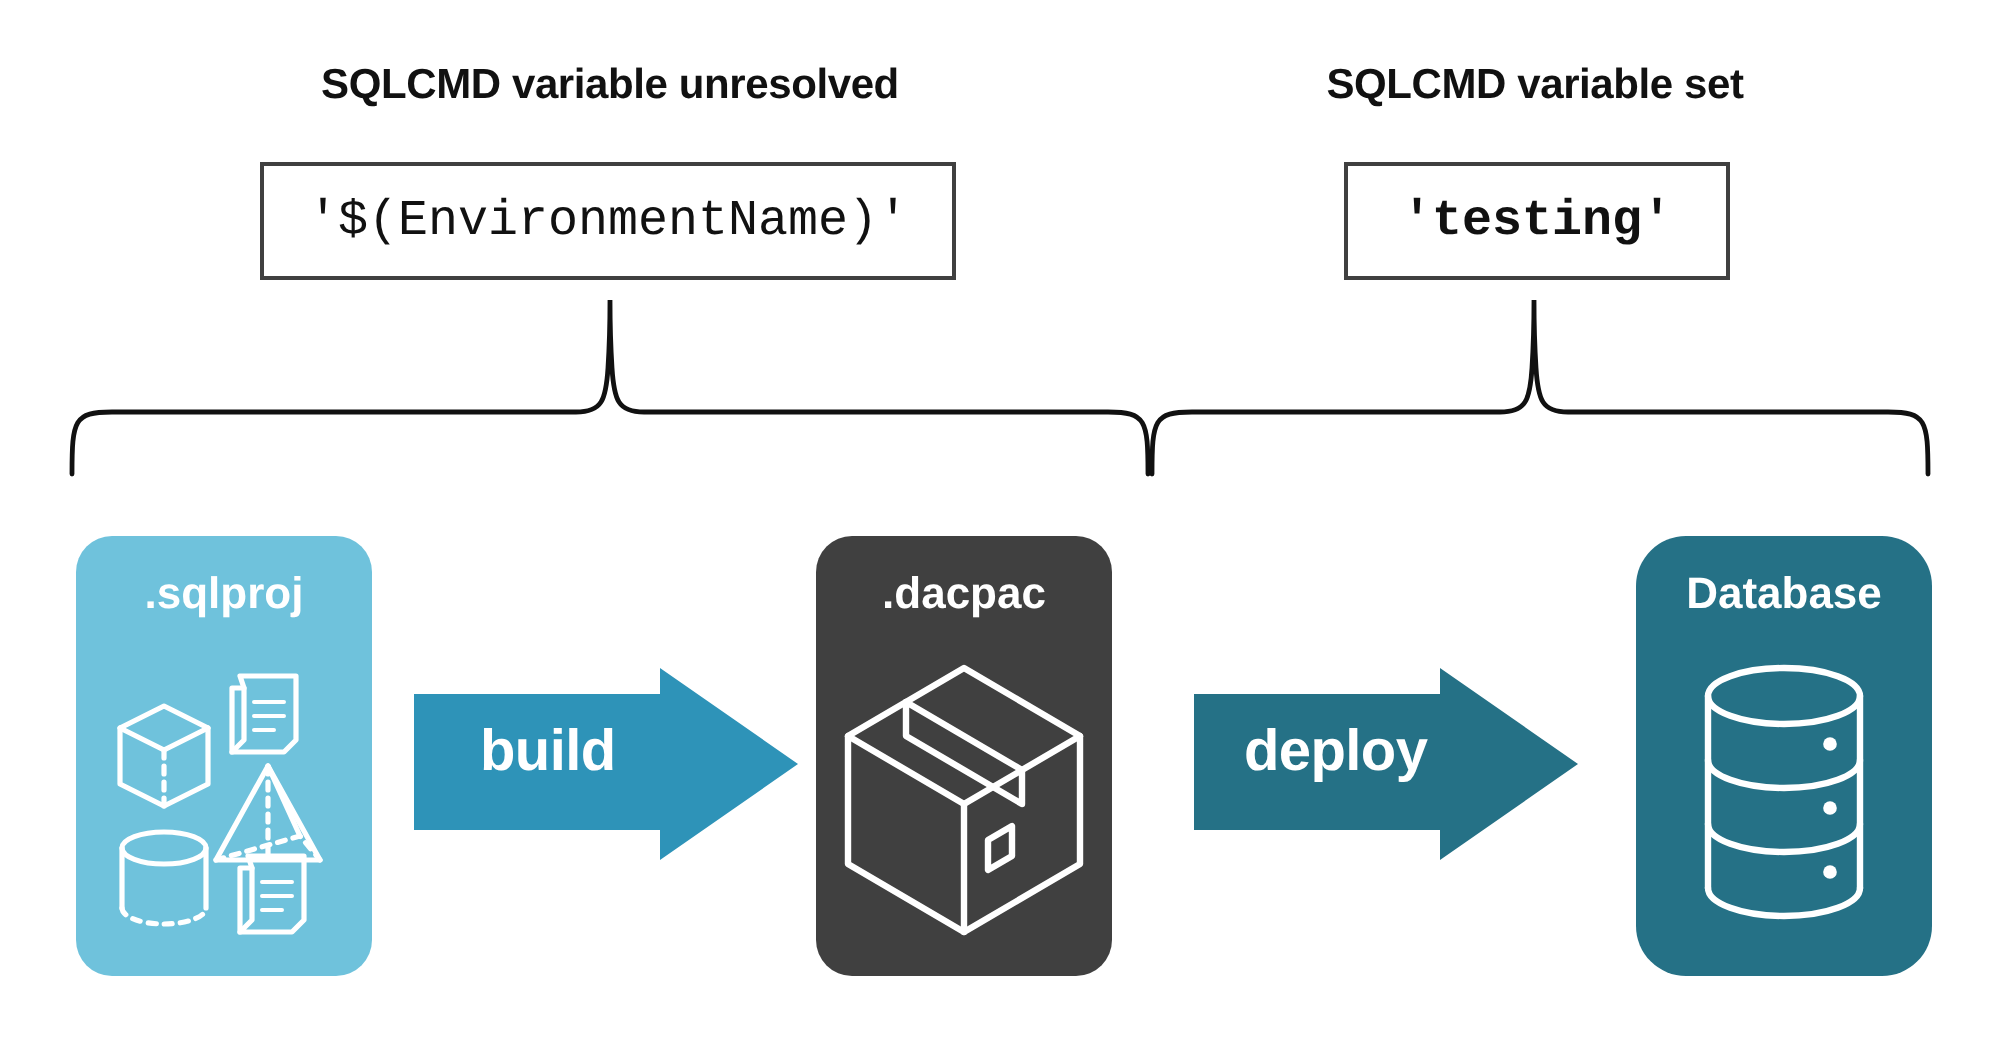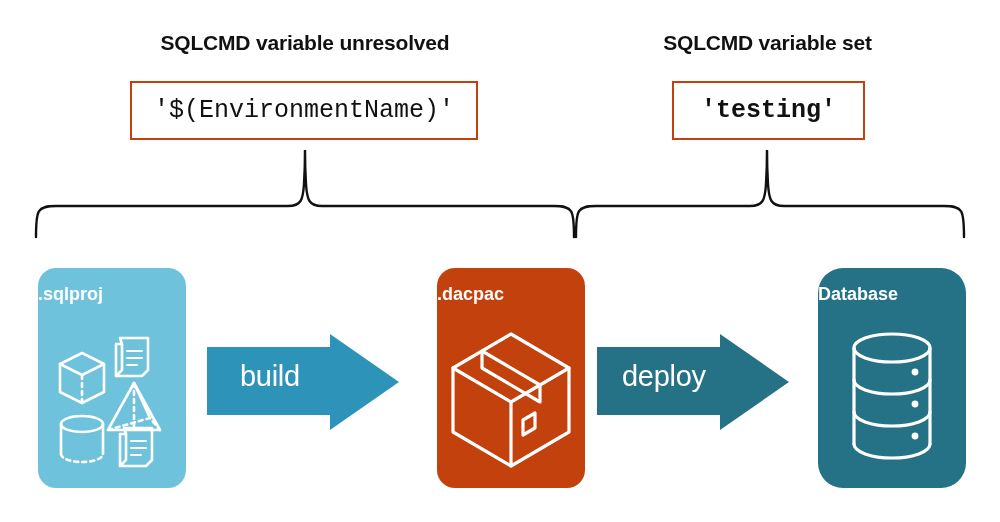--- a/index.html
+++ b/index.html
@@ -23,21 +23,21 @@
     color: #111111;
     text-align: center;
     white-space: nowrap;
     letter-spacing: -0.2px;
   }
   #heading-left  { left: 0px;   top: 31px; width: 610px; }
   #heading-right { left: 570px; top: 31px; width: 395px; }
 
   .code-box {
     position: absolute;
-    border: 2px solid #c2410c;
+    border: 2px solid #404040;
     background: #ffffff;
     box-sizing: border-box;
     display: flex;
     align-items: center;
     justify-content: center;
     font-family: "Liberation Mono", "DejaVu Sans Mono", monospace;
     font-size: 25px;
     color: #111111;
     letter-spacing: 0px;
   }
@@ -54,32 +54,32 @@
 
   .stage-box {
     position: absolute;
     top: 268px;
     width: 148px;
     height: 220px;
     border-radius: 18px;
     box-sizing: border-box;
   }
   #stage-sqlproj  { left: 38px;  background: #6FC2DC; }
-  #stage-dacpac   { left: 437px; background: #c2410c; }
+  #stage-dacpac   { left: 408px; background: #404040; }
   #stage-database { left: 818px; background: #257186; border-radius: 25px; }
 
   .stage-label {
     position: absolute;
     top: 16px;
     left: 0;
     width: 100%;
-    text-align: left;
+    text-align: center;
     font-family: "Liberation Sans", sans-serif;
     font-weight: bold;
-    font-size: 18px;
+    font-size: 22px;
     color: #ffffff;
     white-space: nowrap;
   }
   .stage-art {
     position: absolute;
     top: 52px;
     left: 0;
     width: 148px;
     height: 160px;
   }
@@ -92,21 +92,21 @@
   }
   #arrow-build  { left: 205px; }
   #arrow-deploy { left: 595px; }
 
   .arrow-label {
     position: absolute;
     top: 360px;
     width: 150px;
     text-align: left;
     font-family: "Liberation Sans", sans-serif;
-    font-weight: normal;
+    font-weight: bold;
     font-size: 29px;
     color: #ffffff;
     letter-spacing: -0.3px;
     pointer-events: none;
   }
   #arrow-build-label  { left: 240px; }
   #arrow-deploy-label { left: 622px; }
 </style>
 </head>
 <body>

